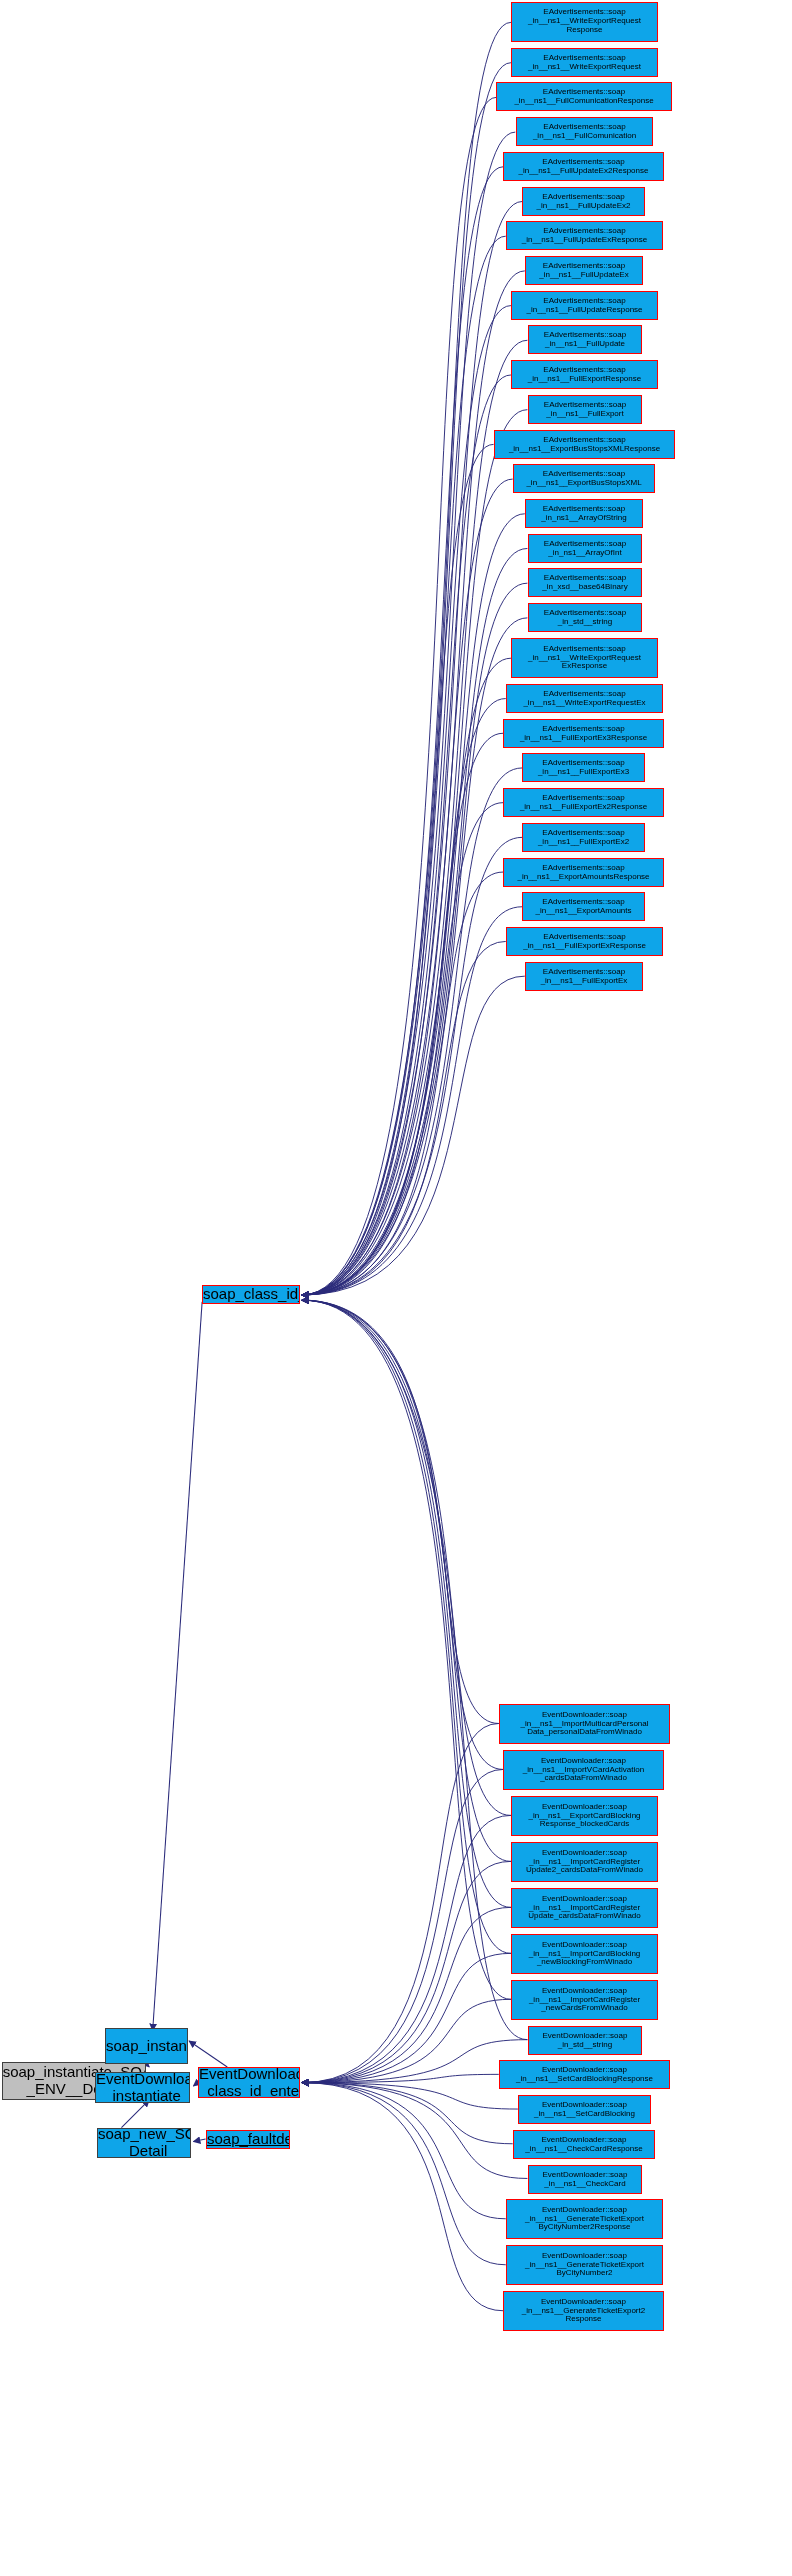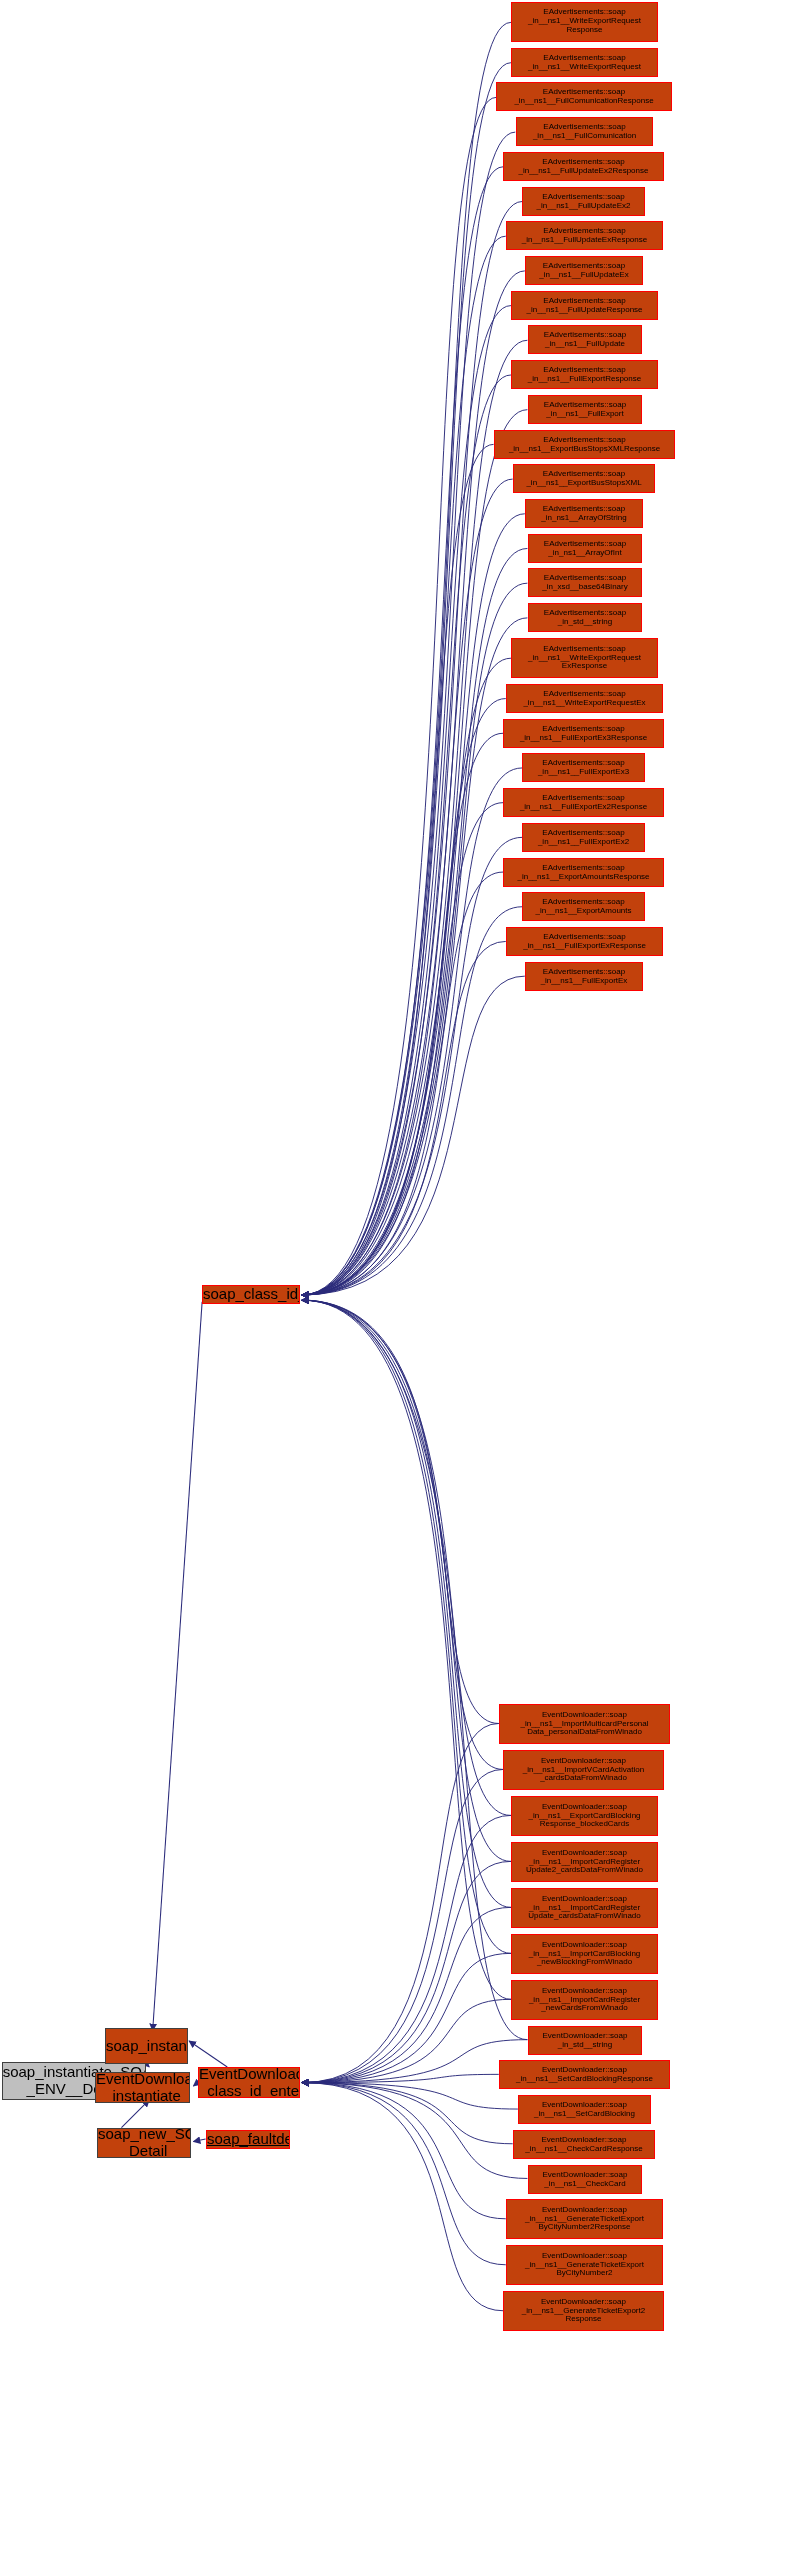--- a/index.html
+++ b/index.html
@@ -7,21 +7,21 @@
   body{font-family:"Liberation Sans", sans-serif;}
   #canvas{position:relative;width:792px;height:2576px;overflow:hidden;background:#fff;}
   svg.edges{position:absolute;left:0;top:0;width:792px;height:2576px;pointer-events:none;}
   .node{
     position:absolute;
     box-sizing:border-box;
     display:flex;
     align-items:center;
     justify-content:center;
     text-align:center;
-    background:#c2410c;
+    background:#0ea5e9;
     color:#000000;
     line-height:1.12;
     white-space:pre-line;
     overflow:hidden;
   }
   .node .lbl{display:block;width:100%;padding:0 1.7px;}
   .n-red{border:0.9px solid #ff0000;}
   .n-black{border:0.9px solid #404040;}
   .n-current{border:0.9px solid #404040;background:#bfbfbf;}
   .fs9{font-size:8px;}

